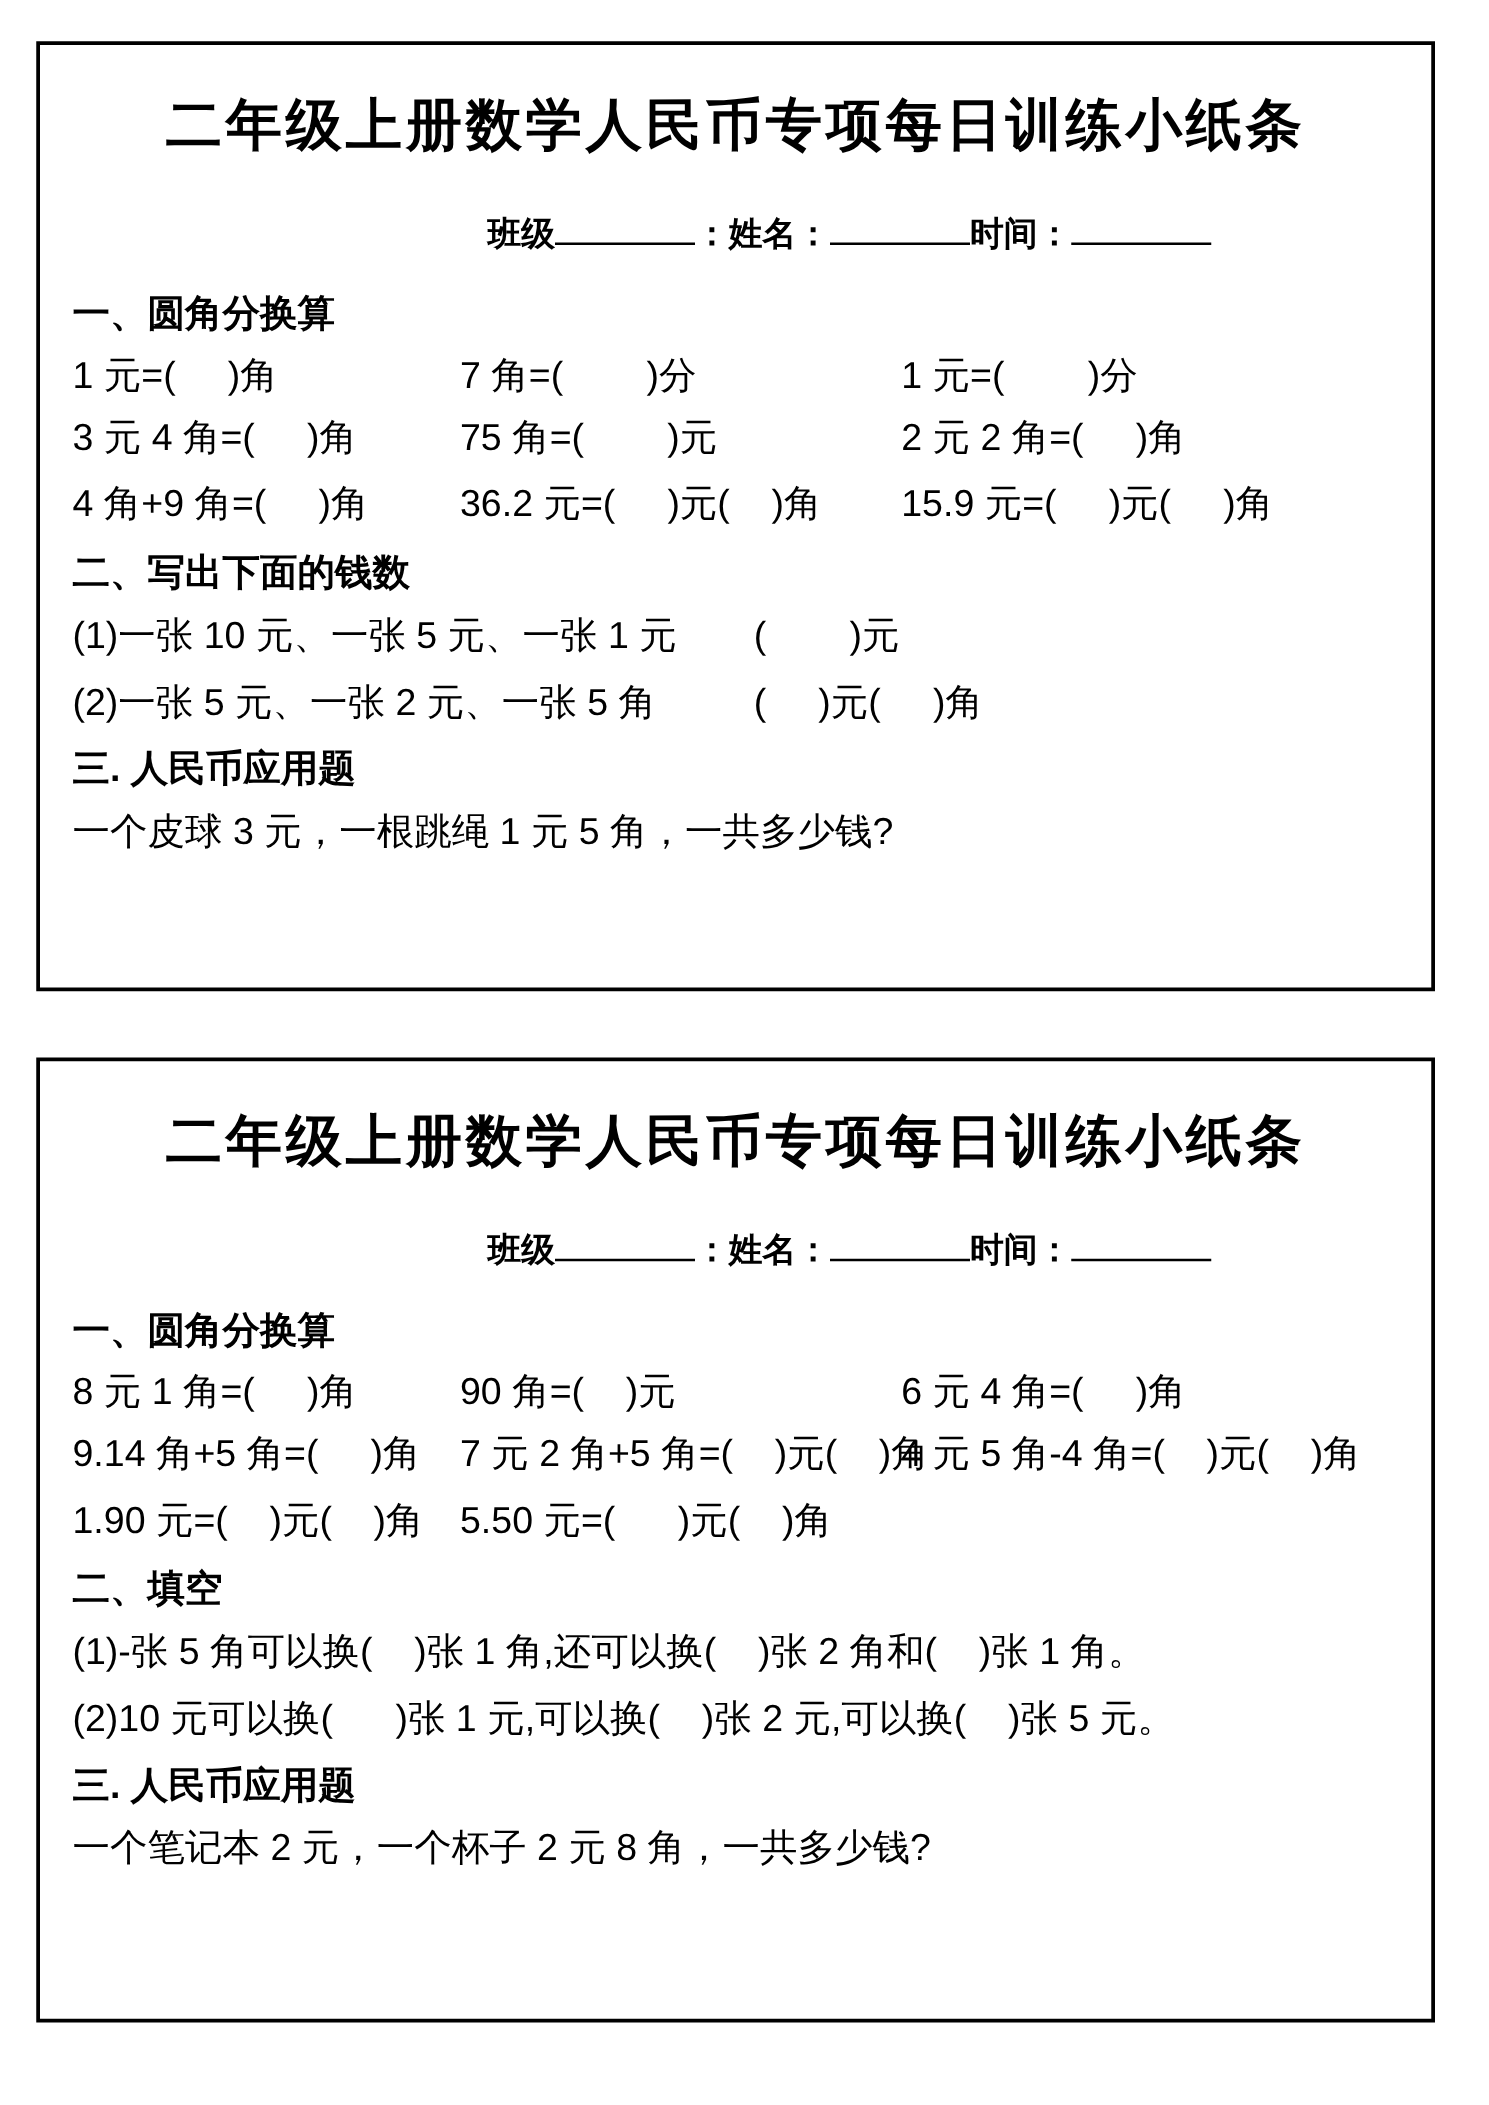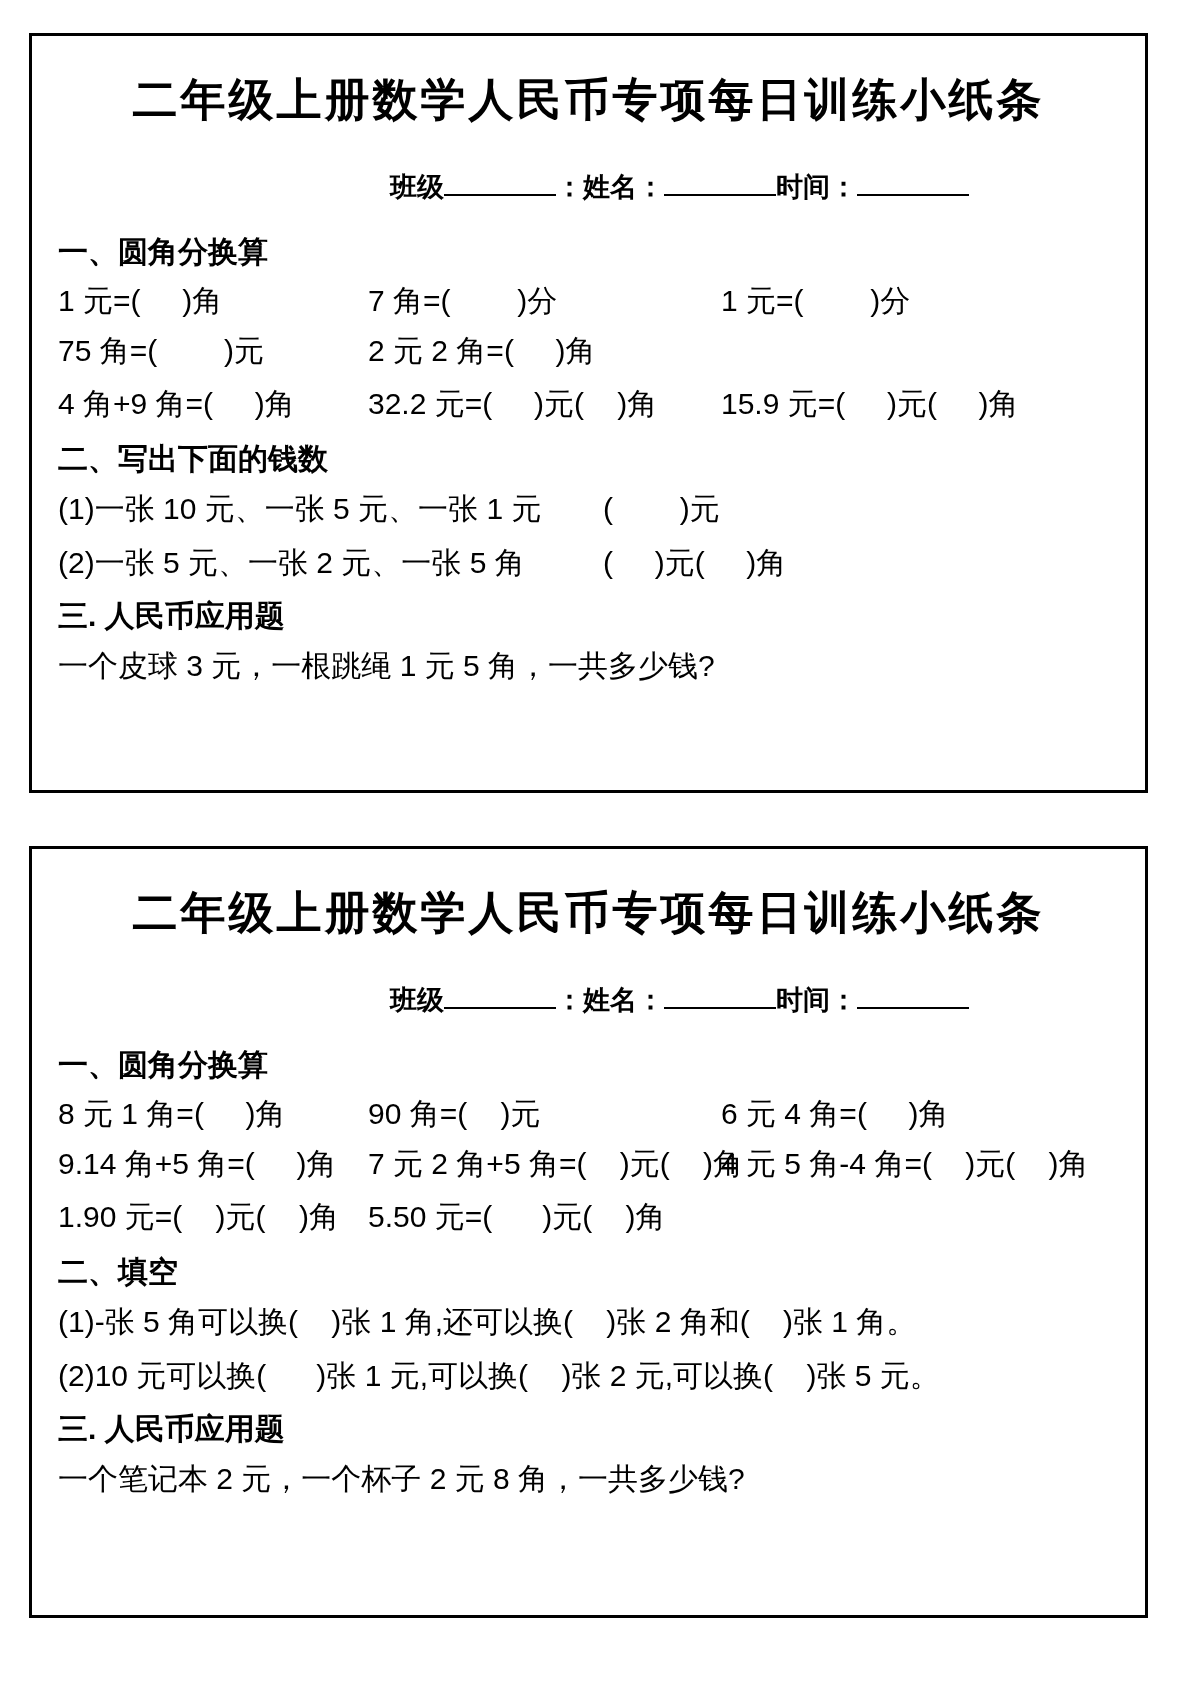--- a/index.html
+++ b/index.html
@@ -49,26 +49,27 @@
   <div class="meta"><span>班级</span><span class="u"></span><span>：</span><span>姓名：</span><span class="u"></span><span>时间：</span><span class="u"></span></div>
 
   <div class="line heading t-h1">一、圆角分换算</div>
 
   <div class="line grid3 t-r1">
     <span>1 元=(     )角</span>
     <span>7 角=(        )分</span>
     <span>1 元=(        )分</span>
   </div>
   <div class="line grid3 t-r2">
+    <span>3 元 4 角=(     )角</span>
     <span>75 角=(        )元</span>
     <span>2 元 2 角=(     )角</span>
   </div>
   <div class="line grid3 t-r3">
     <span>4 角+9 角=(     )角</span>
-    <span>32.2 元=(     )元(    )角</span>
+    <span>36.2 元=(     )元(    )角</span>
     <span>15.9 元=(     )元(     )角</span>
   </div>
 
   <div class="line heading t-h2">二、写出下面的钱数</div>
 
   <div class="line t-q1"><span class="q-text">(1)一张 10 元、一张 5 元、一张 1 元</span><span>(        )元</span></div>
   <div class="line t-q2"><span class="q-text">(2)一张 5 元、一张 2 元、一张 5 角</span><span>(     )元(     )角</span></div>
 
   <div class="line heading t-h3">三. 人民币应用题</div>
   <div class="line t-p">一个皮球 3 元，一根跳绳 1 元 5 角，一共多少钱?</div>

